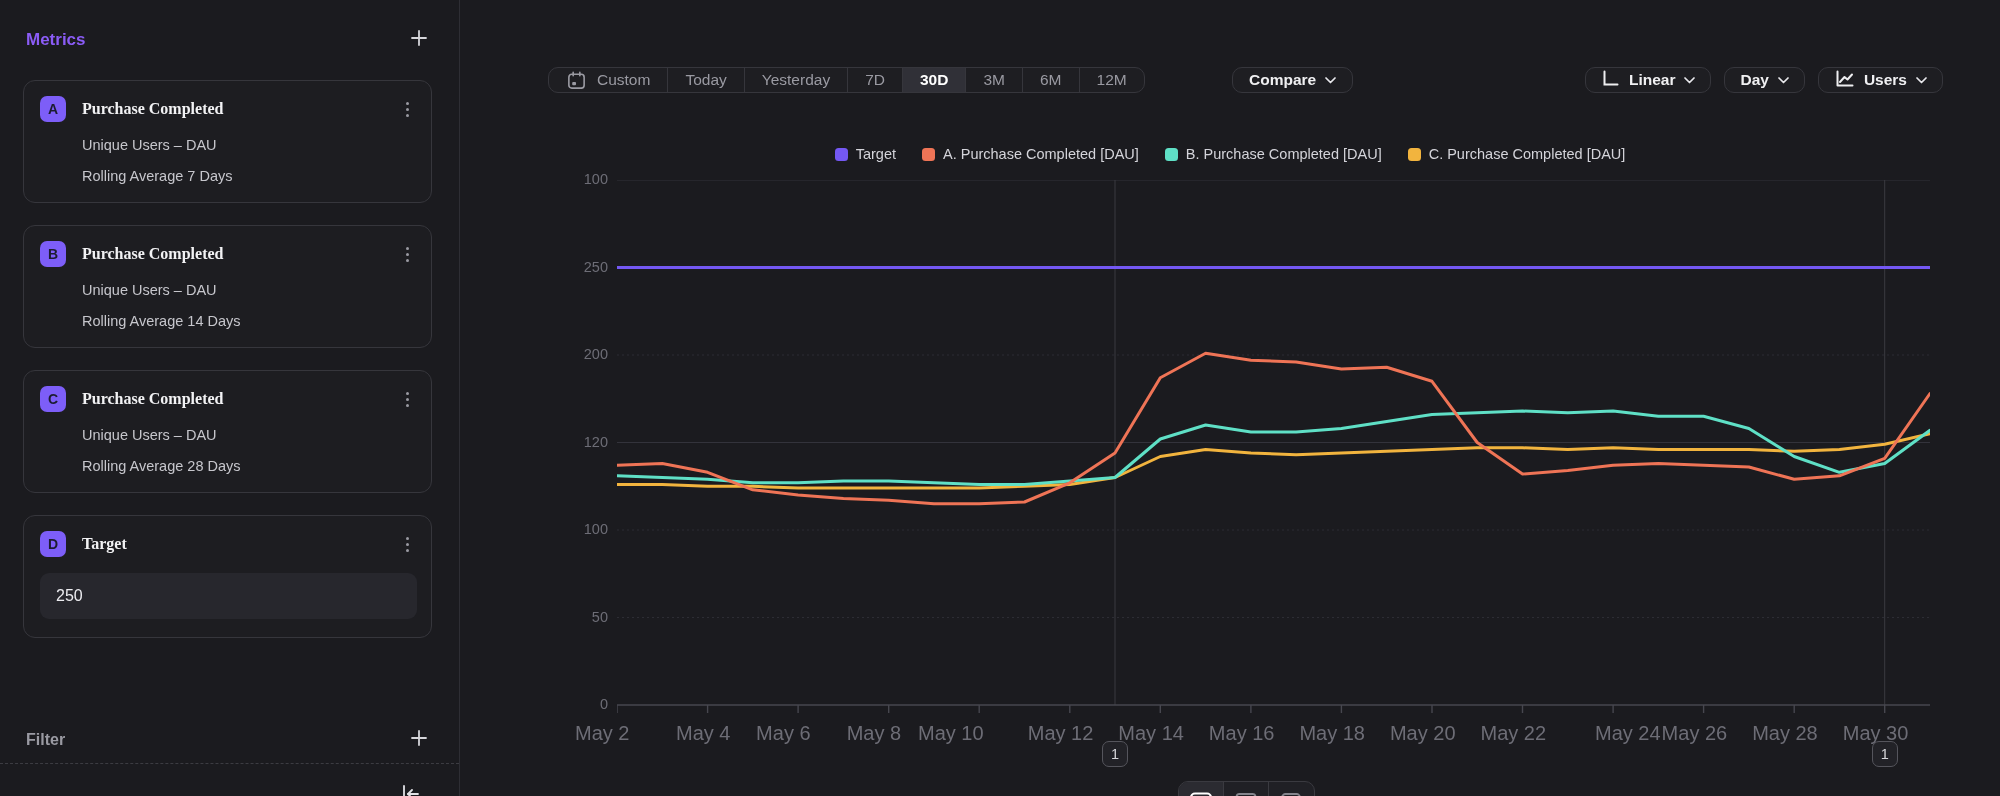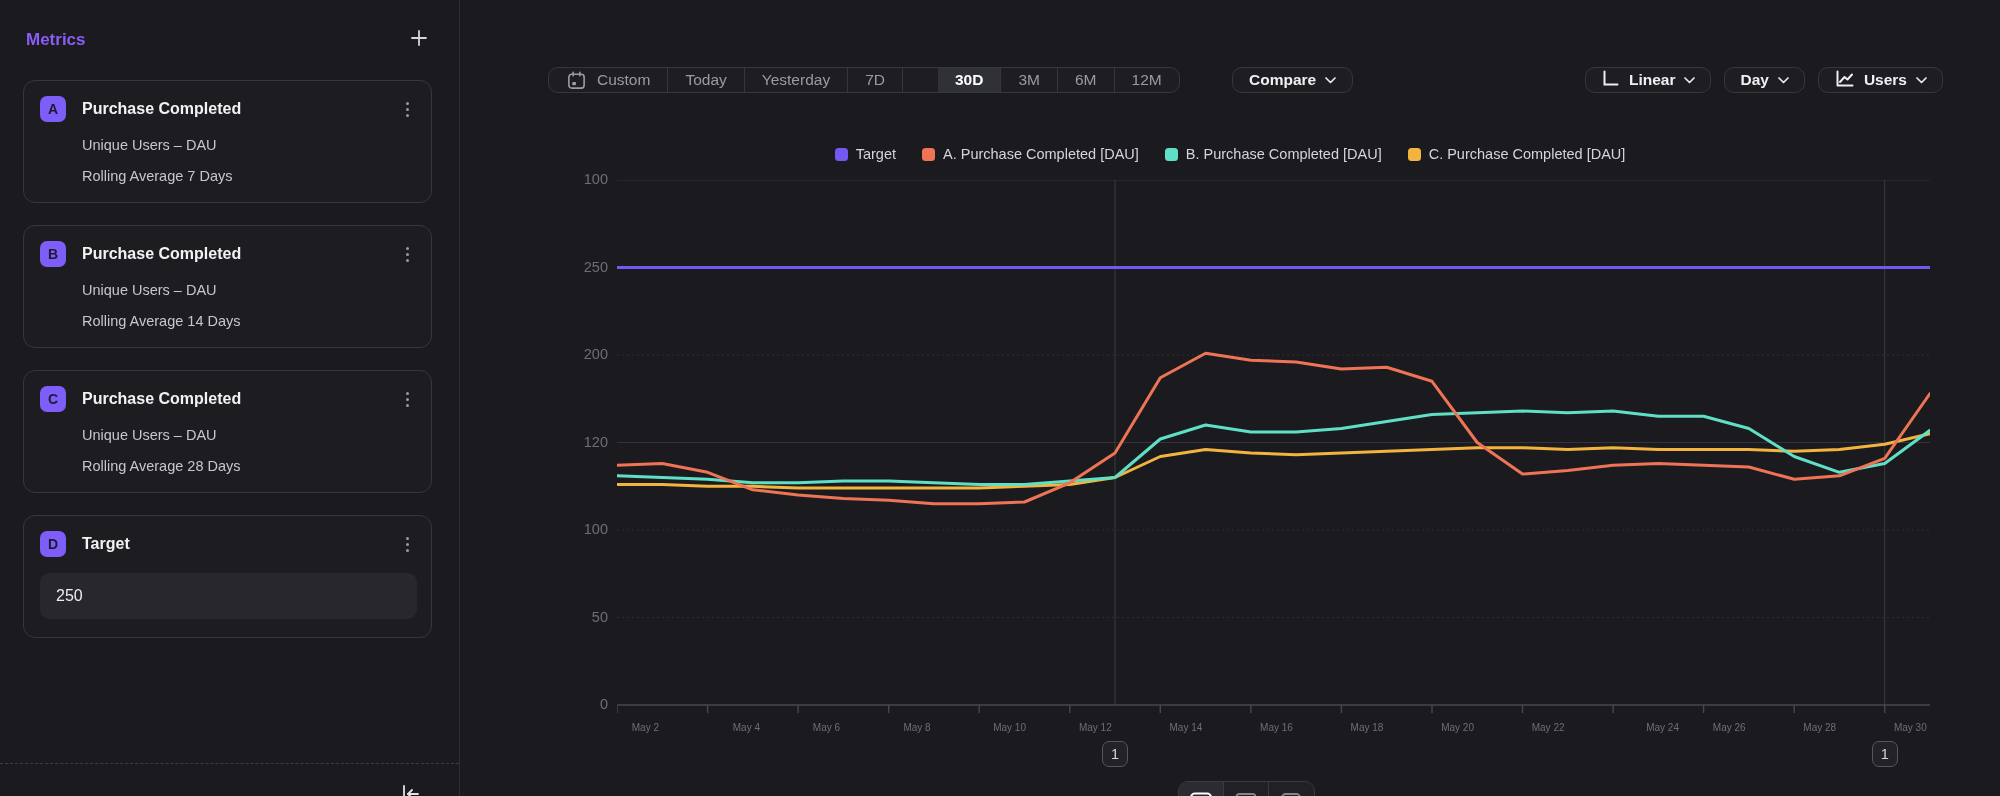--- a/index.html
+++ b/index.html
@@ -11,51 +11,51 @@
   }
   
   .sidebar { position:absolute; left:0; top:0; width:460px; height:796px; border-right:1px solid #2e2e34; }
   .sidebar-header { position:absolute; top:26px; left:26px; right:26px; display:flex; align-items:center; justify-content:space-between; }
   .sidebar-title { font-size:17px; font-weight:700; color:#8b5cf6; }
   .icon-btn { width:28px; height:28px; display:flex; align-items:center; justify-content:center; cursor:pointer; }
   .cards { position:absolute; top:80px; left:23px; width:409px; }
   .card { border:1px solid #36363c; border-radius:12px; background:#1d1d21; padding:15px 14px 18px 16px; margin-bottom:22px; }
   .card-head { display:flex; align-items:center; }
   .badge { width:26px; height:26px; border-radius:7px; background:#7d5ef8; color:#1c1c30; font-size:14px; font-weight:700; display:flex; align-items:center; justify-content:center; flex:0 0 auto; }
-  .card-title { margin-left:16px; font-size:16px; font-weight:700; color:#f2f2f4; flex:1; }
+  .card-title { margin-left:16px; font-size:16px; font-weight:700; color:#f2f2f4; flex:1;font-family:Liberation Serif, serif; }
   .kebab { width:20px; height:24px; display:flex; flex-direction:column; align-items:center; justify-content:center; gap:3px; cursor:pointer; }
   .kebab i { width:3px; height:3px; border-radius:50%; background:#9a9aa2; }
   .card-sub { margin:15px 0 0 42px; font-size:14.5px; color:#c6c6cc; }
   .target-input { margin:16px 0 0 0; height:46px; background:#27272d; border-radius:9px; display:flex; align-items:center; padding-left:16px; font-size:16px; color:#ececf0; cursor:text; }
   .filter-row { position:absolute; top:726px; left:26px; right:26px; display:flex; align-items:center; justify-content:space-between; }
   .filter-title { font-size:16px; font-weight:700; color:#9a9aa2; }
   .sidebar-divider { position:absolute; top:763px; left:0; width:100%; border-top:1px dashed #3c3c42; }
   .collapse-btn { position:absolute; left:394px; top:780px; width:32px; height:32px; display:flex; align-items:center; justify-content:center; cursor:pointer; }
   
   .main { position:absolute; left:460px; top:0; width:1540px; height:796px; }
   .btn { height:26px; border:1px solid #36363c; border-radius:10px; background:#1e1e22; display:flex; align-items:center; cursor:pointer; font-size:15.5px; }
   .range-group { position:absolute; left:88px; top:67px; overflow:hidden; padding:0; }
   .seg { height:40px; display:flex; align-items:center; padding:0 17px; color:#9a9aa2; border-right:1px solid #36363c; cursor:pointer; white-space:nowrap; }
   .seg:last-child { border-right:none; }
-  .seg.active { background:#303037; color:#ffffff; font-weight:700;margin-left:35px; }
+  .seg.active { background:#303037; color:#ffffff; font-weight:700; }
   .seg .cal { margin-right:10px; display:flex; }
   .compare-btn { position:absolute; left:772px; top:67px; padding:0 16px; font-weight:700; color:#f0f0f2; gap:9px; }
   .right-controls { position:absolute; right:57px; top:67px; display:flex; gap:13px; }
   .right-controls .btn { padding:0 15px; font-weight:700; color:#f0f0f2; gap:9px; }
   .chev { display:flex; }
   
   .legend { position:absolute; top:146px; left:0; right:0; display:flex; justify-content:center; gap:26px; }
   .legend-item { display:flex; align-items:center; gap:8px; cursor:pointer; }
   .swatch { width:13px; height:13px; border-radius:3.5px; flex:0 0 auto; }
   .legend-item span.lbl { font-size:14.5px; color:#d4d4da; }
   
   .chart { position:absolute; left:0; top:0; width:100%; height:100%; }
   #chart-svg { position:absolute; left:157px; top:180px; }
   .y-label { position:absolute; left:42px; width:106px; text-align:right; font-size:14.5px; color:#6d6d76; }
-  .x-label { position:absolute; width:84px; text-align:right; top:722px; font-size:10px; color:#6d6d76; }
+  .x-label { position:absolute; width:84px; text-align:left; top:722px; font-size:20px; color:#6d6d76; }
   .ann-badge { position:absolute; top:741px; width:26px; height:26px; border:1px solid #55555c; border-radius:7px; background:#222227; color:#d6d6da; font-size:14.5px; display:flex; align-items:center; justify-content:center; cursor:pointer; }
   
   .bottom-toggle { position:absolute; left:718px; top:781px; width:137px; height:44px; border:1px solid #3a3a40; border-radius:10px; background:#202025; display:flex; overflow:hidden; }
   .bt-seg { width:45.6px; display:flex; align-items:center; justify-content:center; border-right:1px solid #3a3a40; cursor:pointer; }
   .bt-seg:last-child { border-right:none; }
   .bt-seg.active { background:#2b2b31; }
 </style>
 </head>
 <body>
 
@@ -124,20 +124,30 @@
           <div class="kebab">
               <i></i>
               <i></i>
               <i></i>
             </div>
         </div>
         <div class="target-input">250</div>
       </div>
     </div>
 
+    <div class="filter-row">
+      <div class="filter-title">Filter</div>
+      <div class="icon-btn">
+        <span>
+          <svg width="20" height="20" viewBox="0 0 20 20">
+              <path d="M10 3v14M3 10h14" stroke="#d6d6da" stroke-width="1.8" stroke-linecap="round"></path>
+            </svg>
+        </span>
+      </div>
+    </div>
     <div class="sidebar-divider"></div>
     <div class="collapse-btn">
       <span>
         <svg width="24" height="24" viewBox="0 0 24 24" fill="none" stroke="#e2e2e6" stroke-width="1.8" stroke-linecap="round" stroke-linejoin="round">
           <path d="M6 4v16"></path>
             <path d="M20 12H10"></path>
             <path d="M14 8l-4 4 4 4"></path>
         </svg>
       </span>
     </div>
@@ -280,21 +290,21 @@
         <div class="y-label" style="top: 258.5px;">250</div>
         <div class="y-label" style="top: 346px;">200</div>
         <div class="y-label" style="top: 433.5px;">120</div>
         <div class="y-label" style="top: 521px;">100</div>
         <div class="y-label" style="top: 608.5px;">50</div>
         <div class="y-label" style="top: 696px;">0</div>
         <div class="x-label" style="left: 115px;">May 2</div>
         <div class="x-label" style="left: 216px;">May 4</div>
         <div class="x-label" style="left: 296.103px;">May 6</div>
         <div class="x-label" style="left: 386.655px;">May 8</div>
-        <div class="x-label" style="left: 482px;">May 10</div>
+        <div class="x-label" style="left: 458px;">May 10</div>
         <div class="x-label" style="left: 567.759px;">May 12</div>
         <div class="x-label" style="left: 658.31px;">May 14</div>
         <div class="x-label" style="left: 748.862px;">May 16</div>
         <div class="x-label" style="left: 839.414px;">May 18</div>
         <div class="x-label" style="left: 929.966px;">May 20</div>
         <div class="x-label" style="left: 1020.52px;">May 22</div>
         <div class="x-label" style="left: 1135px;">May 24</div>
         <div class="x-label" style="left: 1201.62px;">May 26</div>
         <div class="x-label" style="left: 1292.17px;">May 28</div>
         <div class="x-label" style="left: 1382.72px;">May 30</div>

